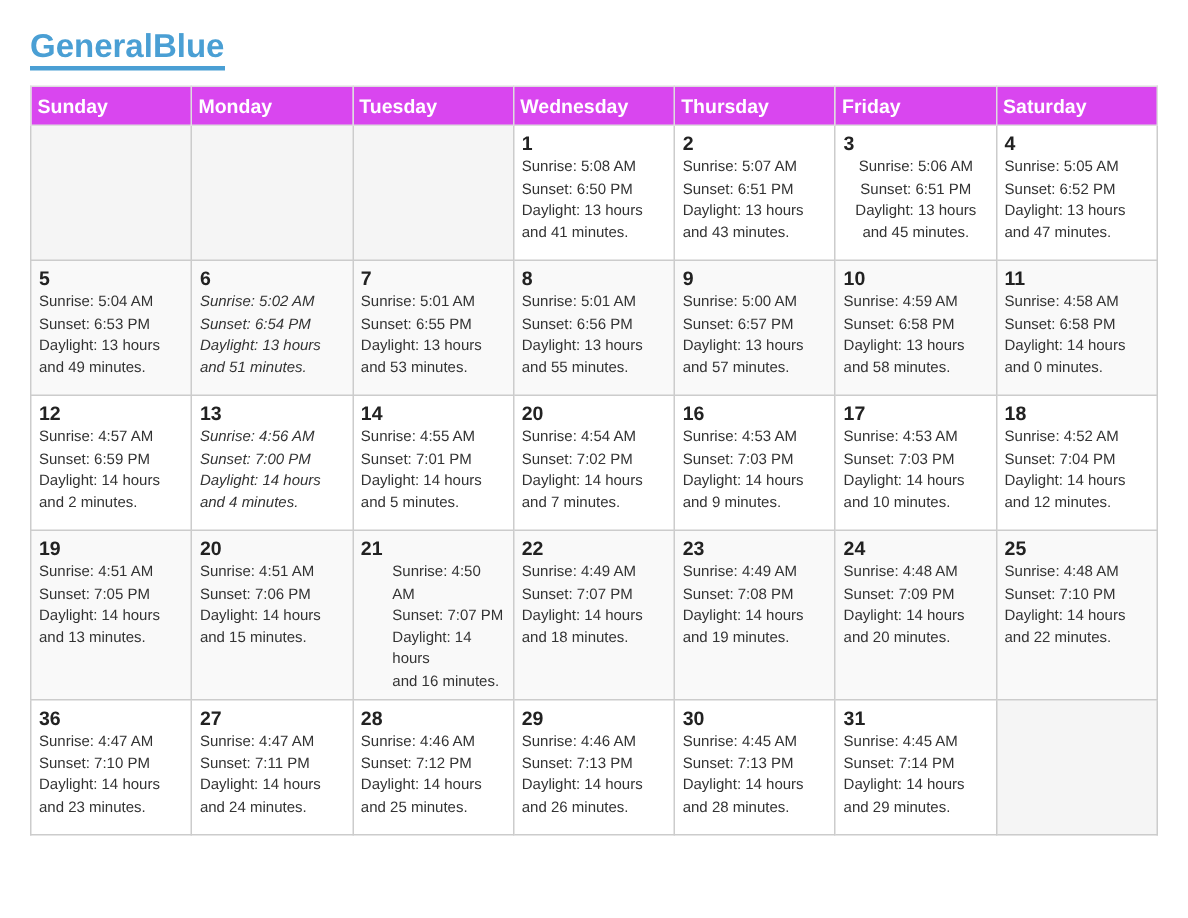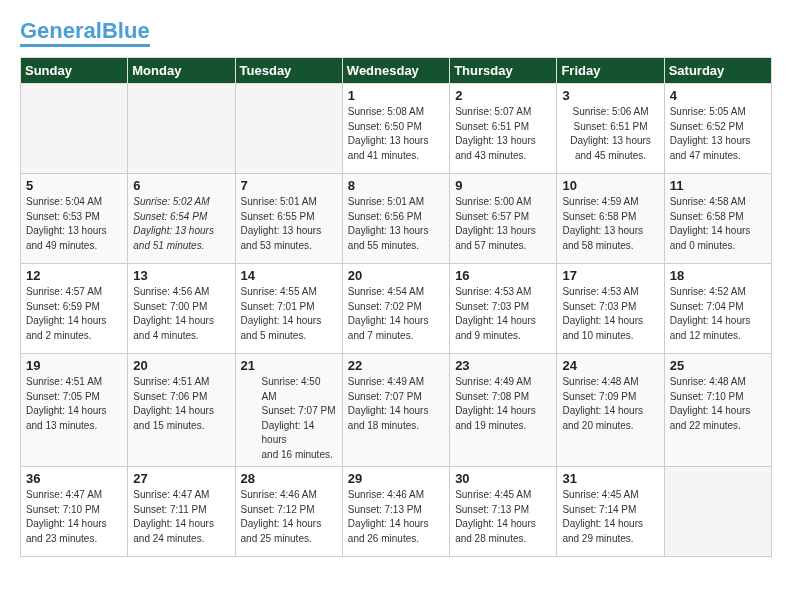--- a/index.html
+++ b/index.html
@@ -47,21 +47,21 @@
     .location {
       font-size: 15px;
       color: #333;
     }
     table {
       width: 100%;
       border-collapse: collapse;
       table-layout: fixed;
     }
     th {
-      background: #14532d;
+      background: #d946ef;
       color: #fff;
       font-size: 13px;
       font-weight: bold;
       padding: 5px 4px;
       text-align: left;
       border: 1px solid #ddd;
     }
     td {
       border: 1px solid #ccc;
       vertical-align: top;
@@ -206,21 +206,21 @@
       <tr>
         <td>
           <span class="day-number">12</span>
           <div class="day-info" style="white-space: pre-line;">Sunrise: 4:57 AM
 Sunset: 6:59 PM
 Daylight: 14 hours
 and 2 minutes.</div>
         </td>
         <td>
           <span class="day-number">13</span>
-          <div class="day-info" style="white-space: pre-line;">Sunrise: 4:56 AM
+          <div class="day-info" style="white-space: pre-line; font-style: italic;">Sunrise: 4:56 AM
 Sunset: 7:00 PM
 Daylight: 14 hours
 and 4 minutes.</div>
         </td>
         <td>
           <span class="day-number">14</span>
           <div class="day-info" style="white-space: pre-line;">Sunrise: 4:55 AM
 Sunset: 7:01 PM
 Daylight: 14 hours
 and 5 minutes.</div>

